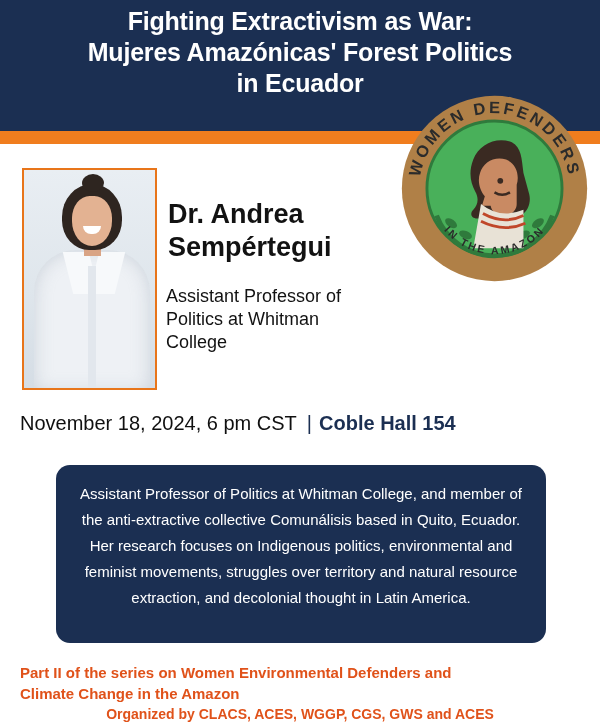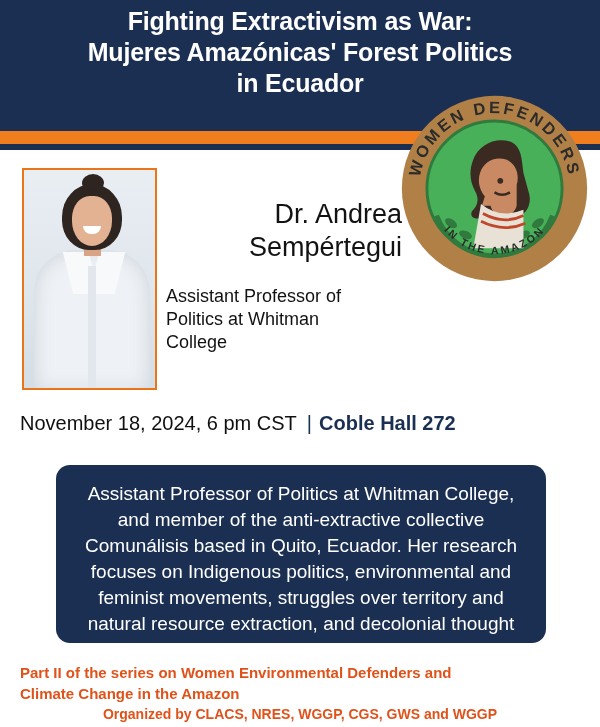--- a/index.html
+++ b/index.html
@@ -10,21 +10,21 @@
   body {
     width: 600px; height: 727px;
     position: relative;
     font-family: "Liberation Sans", sans-serif;
     overflow: hidden;
   }
 
   
   .header {
     position: absolute; top: 0; left: 0;
-    width: 600px; height: 150px;
+    width: 600px; height: 131px;
     background: #1b2f52;
   }
   .header-title {
     position: absolute;
     top: 6px; left: 8px; width: 584px;
     text-align: center;
     color: #ffffff;
     font-weight: bold;
     font-size: 25px;
     line-height: 31px;
@@ -113,25 +113,26 @@
     top: 96px; left: 64px;
     width: 8px; height: 126px;
     background: #e2e7ed;
   }
 
   
   .speaker-name {
     position: absolute;
     top: 198px; left: 168px;
     width: 234px;
-    text-align: right;
+    text-align: left;
     color: #121212;
     font-size: 27px;
     line-height: 33px;
     white-space: pre-line;
+    font-weight: bold;
   }
   .speaker-role {
     position: absolute;
     top: 285px; left: 166px;
     width: 238px;
     text-align: left;
     color: #121212;
     font-size: 18px;
     line-height: 23px;
     white-space: pre-line;
@@ -163,21 +164,21 @@
     top: 465px; left: 56px;
     width: 490px; height: 178px;
     background: #1b2f52;
     border-radius: 14px;
   }
   .bio-text {
     position: absolute;
     top: 16px; left: 22px;
     width: 446px;
     color: #ffffff;
-    font-size: 19px;
+    font-size: 15px;
     line-height: 26px;
     text-align: center;
   }
 
   
   .footer-series {
     position: absolute;
     top: 662px; left: 20px;
     width: 560px;
     color: #e0521a;
@@ -258,22 +259,22 @@
   <div class="photo-smile"></div>
 </div>
 
 <div class="speaker-name">Dr. Andrea
 Sempértegui</div>
 <div class="speaker-role">Assistant Professor of
 Politics at Whitman
 College</div>
 
 <div class="datetime-row">
-  <span class="date">November 18, 2024</span><span class="time">, 6 pm CST</span><span class="sep">|</span><span class="venue">Coble Hall 272</span>
+  <span class="date">November 18, 2024</span><span class="time">, 6 pm CST</span><span class="sep">|</span><span class="venue">Coble Hall 154</span>
 </div>
 
 <div class="bio-box">
   <div class="bio-text">Assistant Professor of Politics at Whitman College, and member of the anti-extractive collective Comunálisis based in Quito, Ecuador. Her research focuses on Indigenous politics, environmental and feminist movements, struggles over territory and natural resource extraction, and decolonial thought in Latin America.</div>
 </div>
 
 <div class="footer-series">Part II of the series on Women Environmental Defenders and
 Climate Change in the Amazon</div>
-<div class="footer-organizers">Organized by CLACS, NRES, WGGP, CGS, GWS and WGGP</div>
+<div class="footer-organizers">Organized by CLACS, ACES, WGGP, CGS, GWS and ACES</div>
 
 </body></html>

